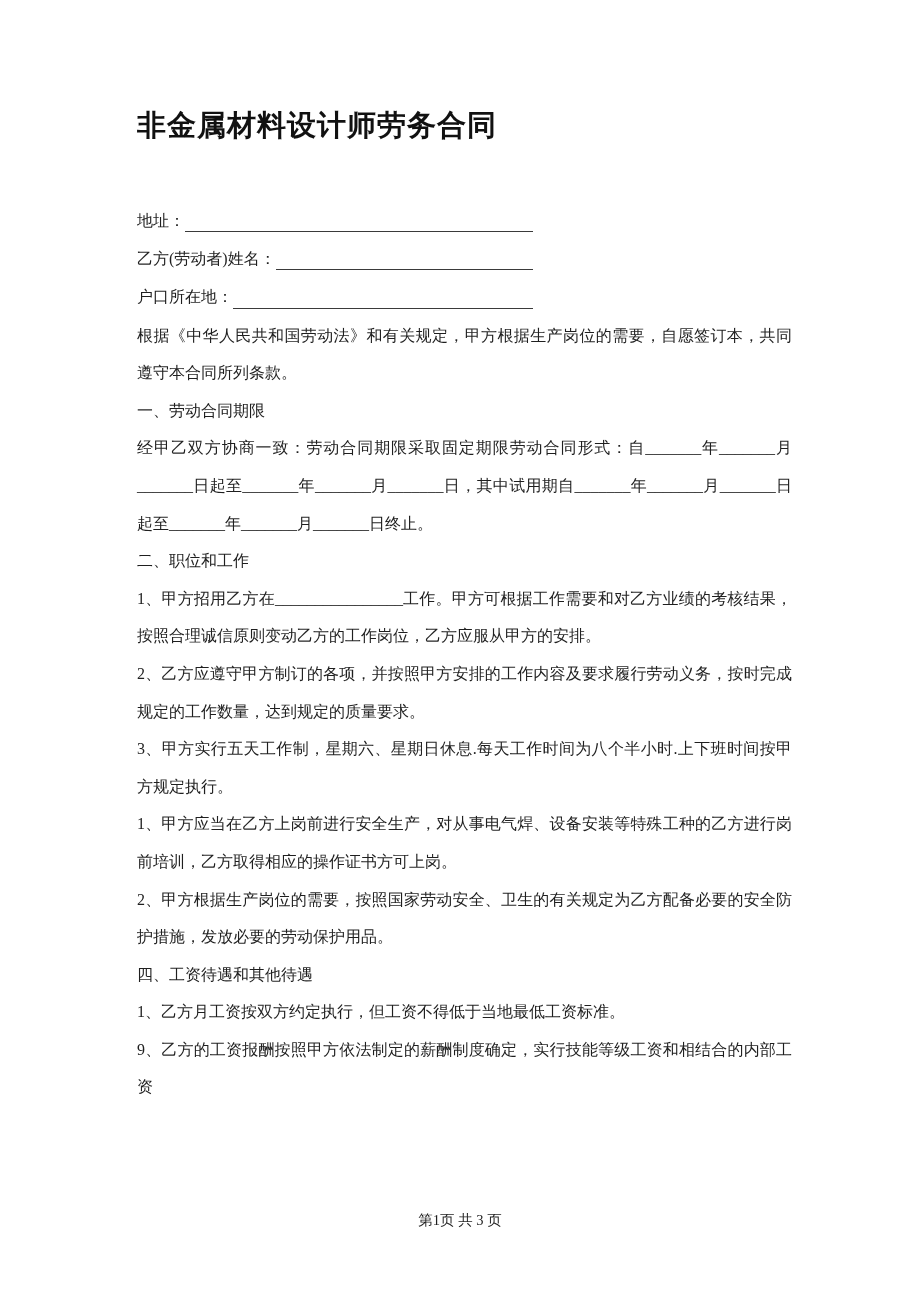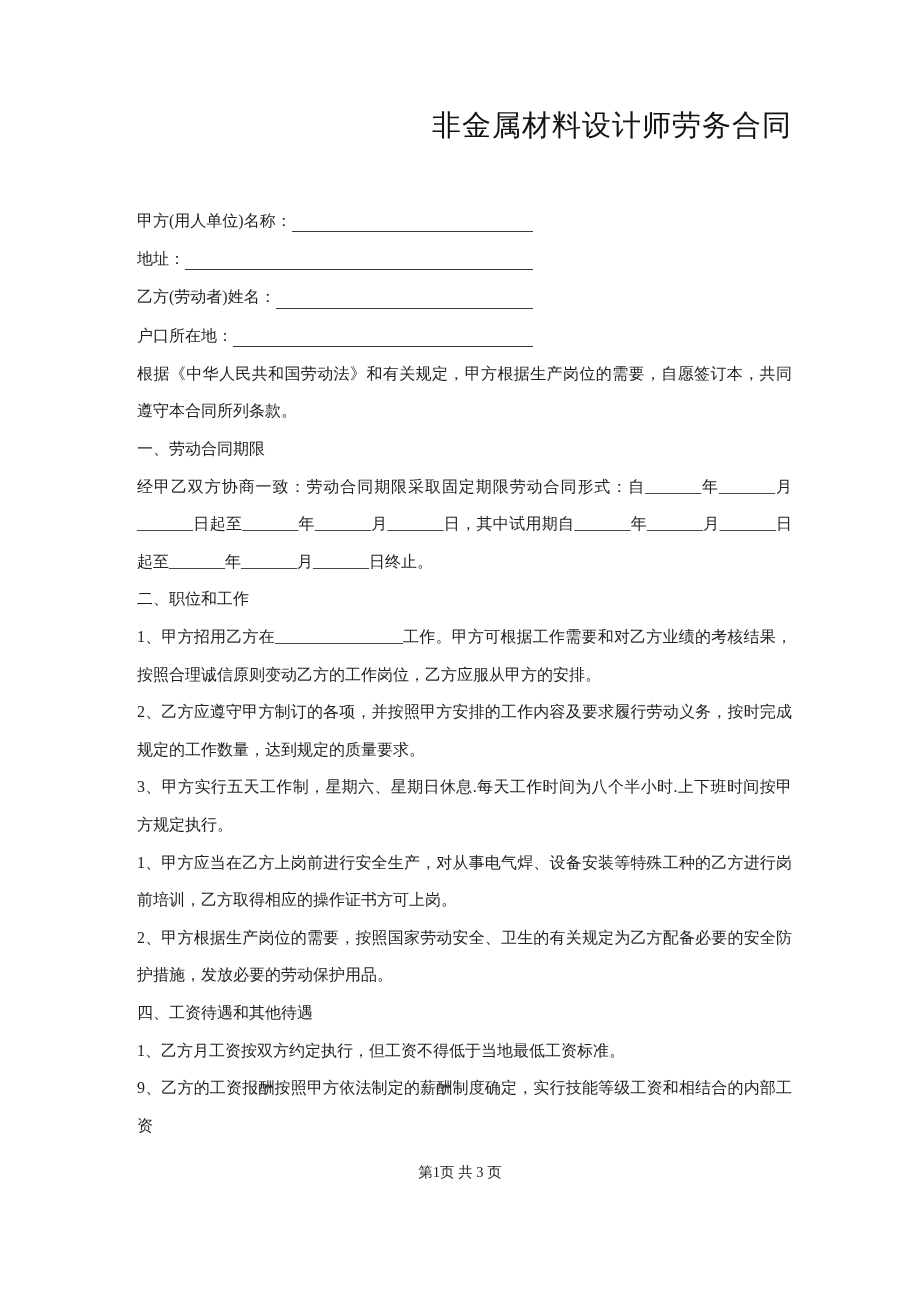--- a/index.html
+++ b/index.html
@@ -14,23 +14,23 @@
   }
   .content {
     position: absolute;
     left: 137px;
     top: 0;
     width: 655px;
   }
   .title {
     margin: 104px 0 0 0;
     font-size: 29px;
-    font-weight: normal;
+    font-weight: bold;
     line-height: 42px;
-    text-align: right;
+    text-align: left;
     letter-spacing: 1px;
     color: #111111;
   }
   .fields {
     margin-top: 56px;
     line-height: 38.2px;
     font-size: 16px;
   }
   .field-line {
     display: flex;
@@ -50,41 +50,37 @@
   .para {
     margin: 0;
     text-align: justify;
     text-justify: inter-ideograph;
     word-break: normal;
     overflow-wrap: normal;
   }
   .footer {
     position: absolute;
     left: 0;
-    top: 1160px;
+    top: 1208px;
     width: 920px;
     text-align: center;
     font-size: 14.5px;
     line-height: 24px;
     color: #1f1f1f;
   }
 </style>
 </head>
 <body>
 
 <div class="page">
   <div class="content">
 
     <h1 class="title">非金属材料设计师劳务合同</h1>
 
     <div class="fields">
-      <div class="field-line">
-        <span class="field-label">甲方(用人单位)名称：</span>
-        <span class="blank"></span>
-      </div>
       <div class="field-line">
         <span class="field-label">地址：</span>
         <span class="blank"></span>
       </div>
       <div class="field-line">
         <span class="field-label">乙方(劳动者)姓名：</span>
         <span class="blank"></span>
       </div>
       <div class="field-line">
         <span class="field-label">户口所在地：</span>

